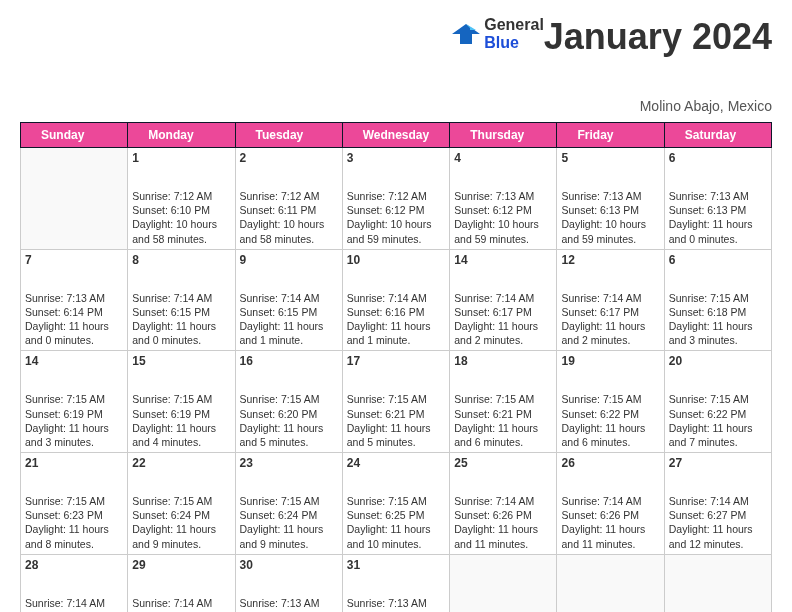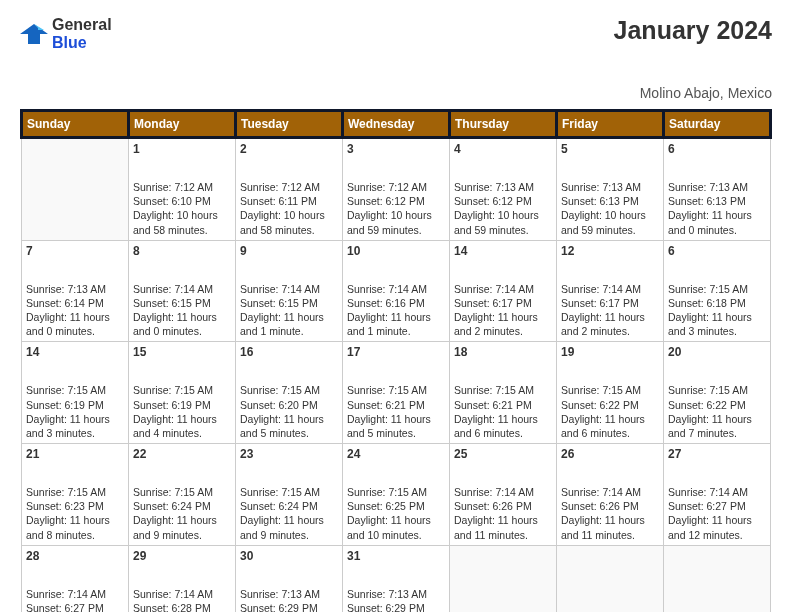--- a/index.html
+++ b/index.html
@@ -9,20 +9,21 @@
       width: 792px;
       height: 612px;
       overflow: hidden;
     }
     .page {
       width: 792px;
       height: 500px;
       padding: 16px 20px;
       display: flex;
       flex-direction: column;
+      align-items: flex-end;
     }
     .header {
       display: flex;
       justify-content: space-between;
       align-items: flex-start;
       margin-bottom: 8px;
     }
     .logo {
       display: flex;
       align-items: center;
@@ -44,43 +45,43 @@
       color: #1d4ed8;
     }
     .logo-bird {
       width: 28px;
       height: 28px;
     }
     .title-block {
       text-align: right;
     }
     .main-title {
-      font-size: 25px;
+      font-size: 36px;
       font-weight: bold;
       color: #333;
     }
     .subtitle {
       font-size: 14px;
       color: #555;
       margin-top: 40px;
     }
     .calendar {
       width: 100%;
       border-collapse: collapse;
       flex: 1;
       font-size: 11px;
     }
     .calendar thead tr th {
-      background: #a16207;
+      background: #ec4899;
       color: #fff;
-      padding: 5px 4px;
+      padding: 5px 20px;
       text-align: left;
       font-size: 12px;
       font-weight: bold;
-      border: 3px solid #0f172a;
+      border: 1px solid #0f172a;
     }
     .calendar tbody tr td {
       border: 1px solid #ccc;
       vertical-align: top;
       padding: 3px 4px;
       width: calc(100% / 7);
       height: 88px;
     }
     .calendar tbody tr td.empty {
       background: #f9f9f9;

